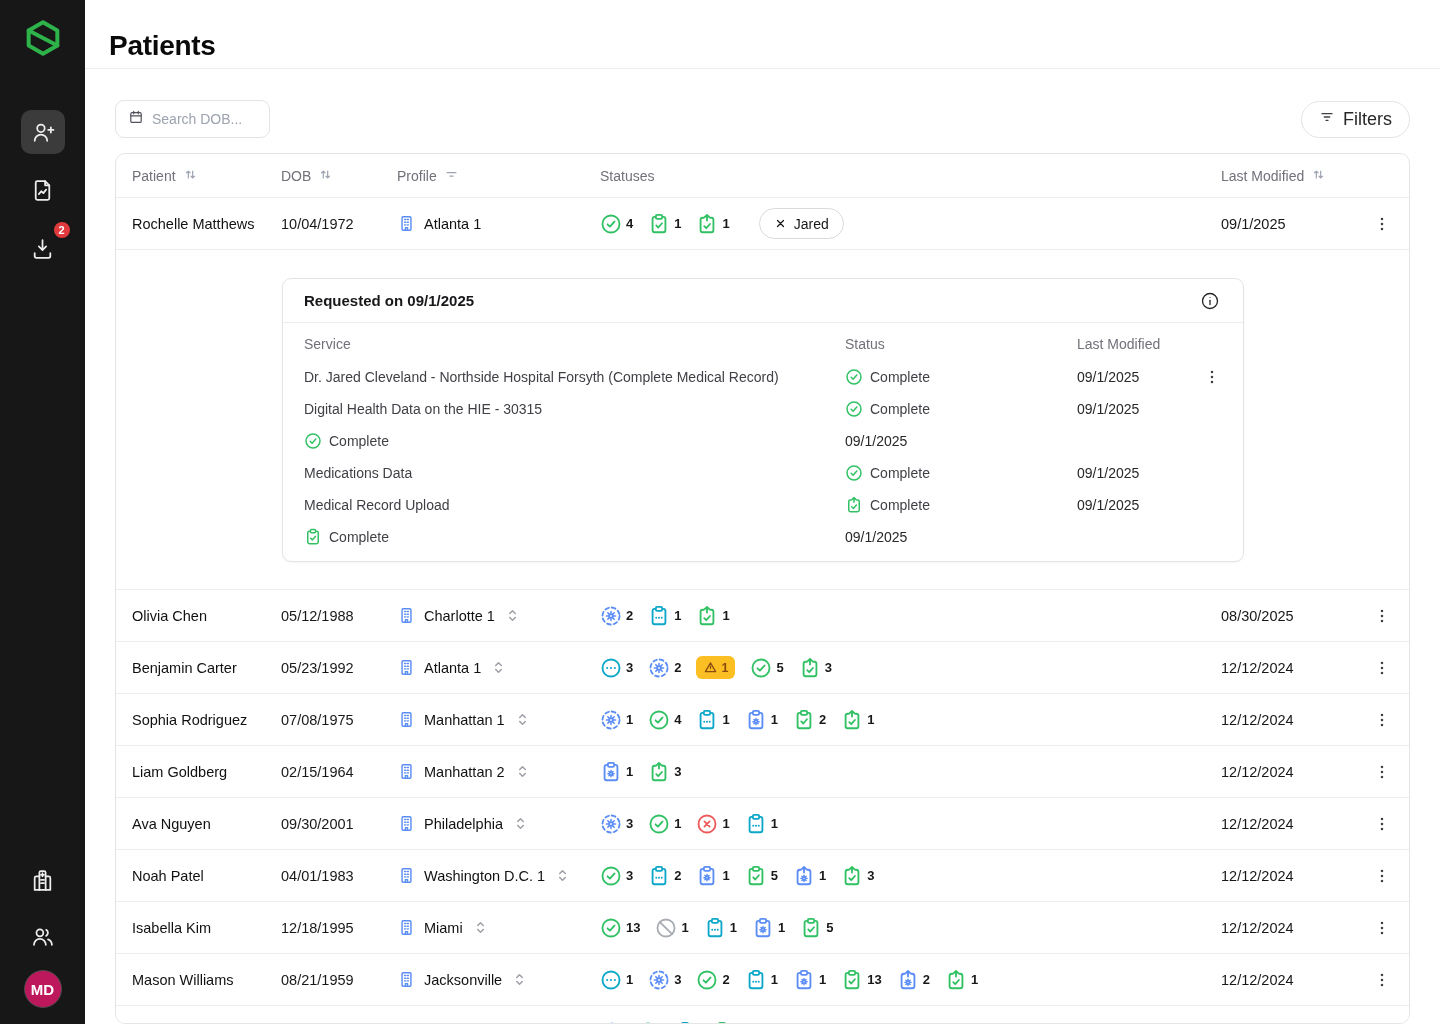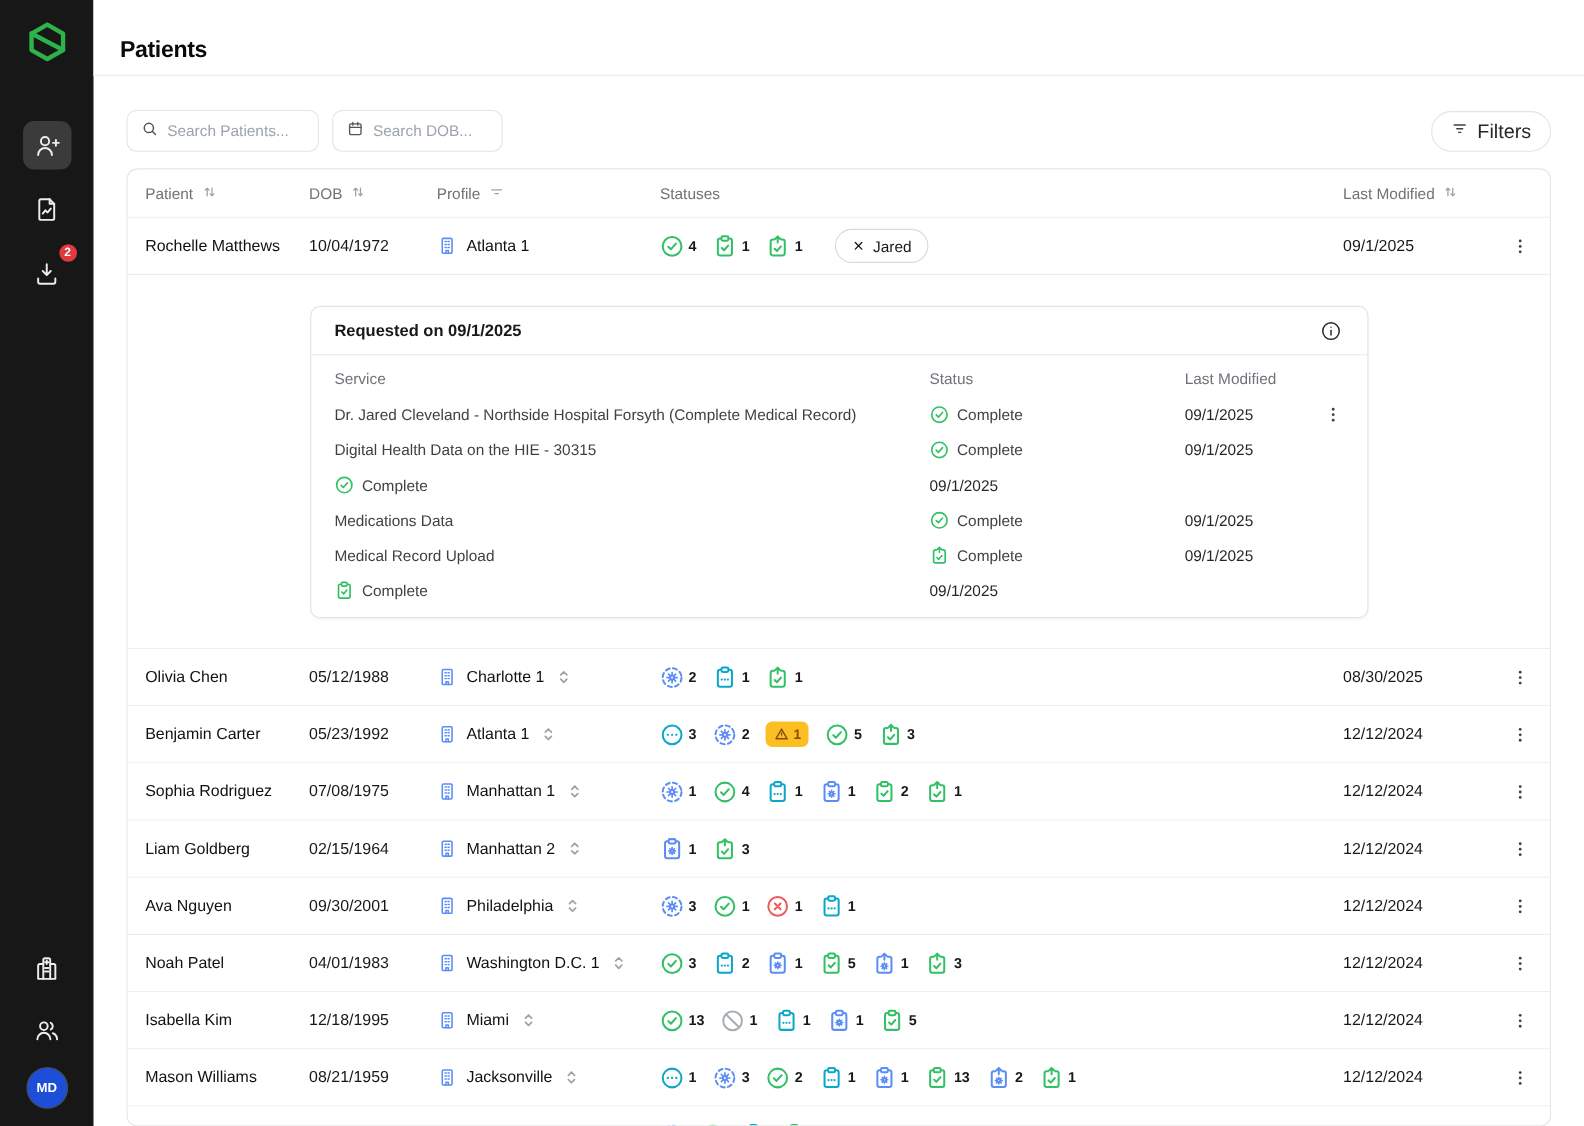--- a/index.html
+++ b/index.html
@@ -14,28 +14,28 @@
   .logo svg { width:40px; height:40px; }
   .side-nav { margin-top:50px; display:flex; flex-direction:column; gap:14px; align-items:center; }
   .side-item { width:44px; height:44px; border-radius:10px; display:flex; align-items:center;
     justify-content:center; position:relative; color:#ededed; background:transparent; border:none; cursor:pointer; }
   .side-item.active { background:#3b3b3b; }
   .side-item svg { width:25px; height:25px; }
   .side-badge { position:absolute; top:-6px; right:-7px; min-width:20px; height:20px; border-radius:50%;
     background:#e0393e; color:#fff; font-size:11px; font-weight:700; display:flex; align-items:center;
     justify-content:center; border:2px solid #171717; }
   .side-bottom { margin-top:auto; display:flex; flex-direction:column; gap:12px; align-items:center; }
-  .avatar { width:38px; height:38px; border-radius:50%; background:#1d4ed8; border:1px solid #4a4a4a;
-    color:#fff; font-size:12px; font-weight:700; display:flex; align-items:center; justify-content:center; cursor:pointer; }
+  .avatar { width:38px; height:38px; border-radius:50%; background:#be185d; border:1px solid #4a4a4a;
+    color:#fff; font-size:15px; font-weight:700; display:flex; align-items:center; justify-content:center; cursor:pointer; }
 
   
   .main { flex:1; display:flex; flex-direction:column; }
   .topbar { height:72px; display:flex; align-items:center; justify-content:space-between;
     padding:0 24px; border-bottom:1px solid #ececec; background:#fff; }
-  .page-title { font-size:21px; font-weight:800; letter-spacing:-0.3px; color:#0a0a0a;margin-top:24px; }
+  .page-title { font-size:28px; font-weight:800; letter-spacing:-0.3px; color:#0a0a0a;margin-top:24px; }
   .new-patient-btn { display:flex; align-items:center; gap:9px; background:#1c1c1c; color:#fff;
     border:none; border-radius:22px; height:42px; padding:0 19px; font-size:14.5px; font-weight:500;
     font-family:inherit; cursor:pointer; }
   .new-patient-btn svg { width:17px; height:17px; }
 
   .toolbar { display:flex; align-items:center; gap:12px; padding:31px 30px 15px; }
   .search-box { display:flex; align-items:center; gap:8px; border:1px solid #e4e4e7; border-radius:9px;
     height:38px; padding:0 12px; background:#fff; }
   .search-box svg { width:16px; height:16px; color:#52525b; flex-shrink:0; }
   .search-box input { border:none; outline:none; font-size:14px; font-family:inherit; color:#18181b;
@@ -161,29 +161,20 @@
     </div>
   </aside>
 
   <div class="main">
     <div class="topbar">
       <h1 class="page-title">Patients</h1>
     </div>
 
     <div class="toolbar">
       <div class="search-box">
-        <span id="ic-search"><span class="icon" style="display: inline-flex; color: rgb(82, 82, 91);">
-              <svg viewBox="0 0 24 24" fill="none" stroke="currentColor" stroke-width="2" stroke-linecap="round" stroke-linejoin="round">
-                <circle cx="11" cy="11" r="6.3"></circle>
-                <path d="M15.6 15.6L20 20"></path>
-              </svg>
-            </span></span>
-        <input type="text" placeholder="Search Patients..." style="">
-      </div>
-      <div class="search-box">
         <span id="ic-calendar"><span class="icon" style="display: inline-flex; color: rgb(82, 82, 91);">
               <svg viewBox="0 0 24 24" fill="none" stroke="currentColor" stroke-width="1.8" stroke-linecap="round" stroke-linejoin="round">
                 <rect x="4.2" y="5.4" width="15.6" height="14.8" rx="2"></rect>
                 <path d="M4.2 10.2h15.6M8.6 3.4v3.8M15.4 3.4v3.8"></path>
               </svg>
             </span></span>
         <input type="text" style="width: 105px;" placeholder="Search DOB...">
       </div>
       <button class="filters-btn">
         <span id="ic-filter"><span class="icon" style="display: inline-flex; color: rgb(63, 63, 70);">

